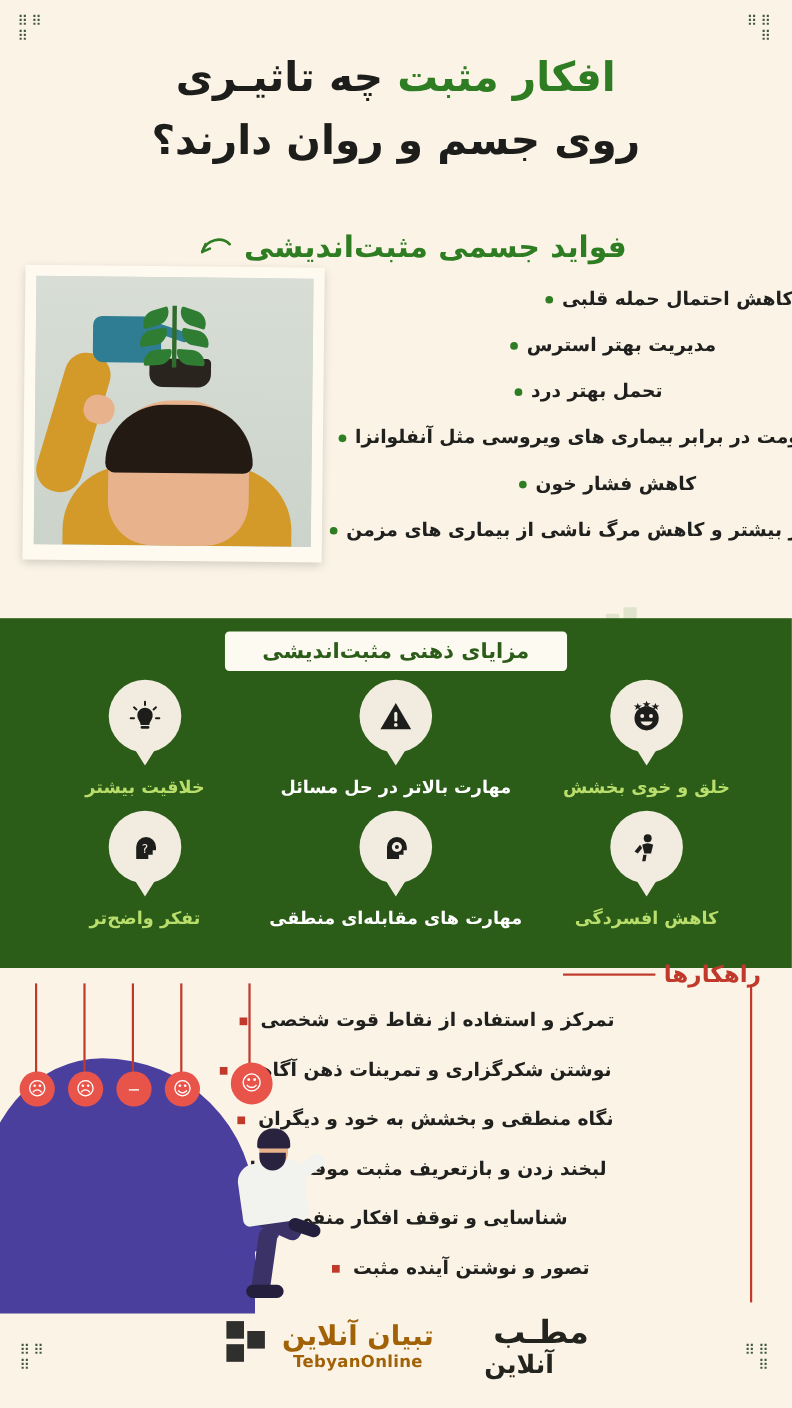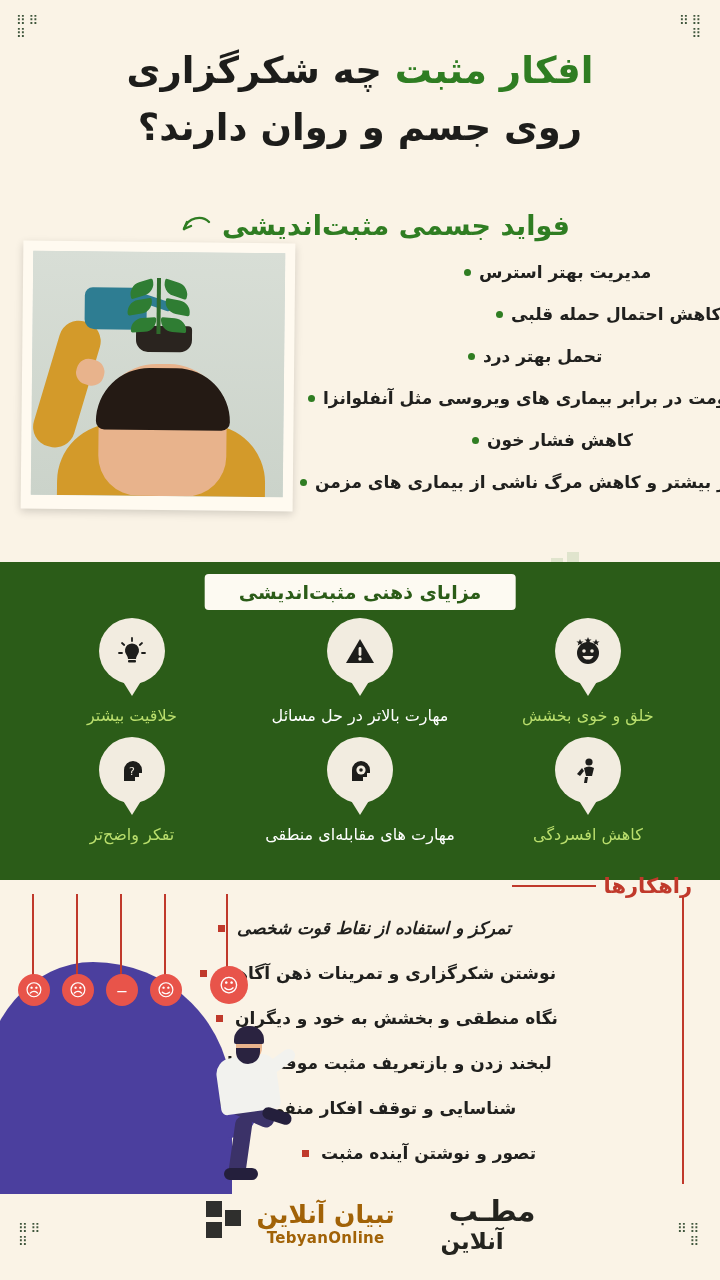--- a/index.html
+++ b/index.html
@@ -221,21 +221,21 @@
     content: ""; position: absolute; bottom: -12px; left: 50%;
     transform: translateX(-50%);
     width: 0; height: 0;
     border-left: 10px solid transparent;
     border-right: 10px solid transparent;
     border-top: 16px solid #f2ece0;
   }
   .benefit .label {
     margin-top: 22px;
     color: #ffffff;
-    font-size: 16px; font-weight: normal;
+    font-size: 16px; font-weight: bold;
     text-align: right;
     white-space: nowrap;
   }
   .label.green-txt { color: #b9de6c; }
 
   
   .sol-head {
     position: absolute; top: 874px; right: 28px;
     display: flex; align-items: center; gap: 8px;
     direction: rtl;
@@ -248,21 +248,21 @@
     width: 480px; direction: rtl; text-align: right;
   }
   .sol-item {
     display: flex; flex-direction: row-reverse; align-items: center;
     gap: 12px; margin-bottom: 25px;
     font-size: 17px; font-weight: bold; color: #20201e;
     justify-content: flex-start;
   }
   .sol-item .tick { width: 7px; height: 7px; background: #c0392b; flex: 0 0 auto; }
   .sol-item .txt { white-space: nowrap; }
-  .s1{ padding-left: 24px; font-style: italic;} .s2{ padding-left: 6px;} .s3{ padding-left: 22px;}
+  .s1{ padding-left: 24px;} .s2{ padding-left: 6px;} .s3{ padding-left: 22px;}
   .s4{ padding-left: 14px;} .s5{ padding-left: 54px;} .s6{ padding-left: 108px;}
   .sol-rail {
     position: absolute; top: 896px; right: 36px;
     width: 2px; height: 288px; background: #c0392b;
   }
 
   
   .illus { position: absolute; bottom: 86px; left: 0; width: 330px; height: 300px; }
   .head-silhouette {
     position: absolute; bottom: 0; left: -18px;
@@ -330,21 +330,21 @@
     <div class="cm-row">⠿⠿</div>
     <div class="cm-row">⠿</div>
   </div>
   <div class="corner-mark cm-br">
     <div class="cm-row">⠿⠿</div>
     <div class="cm-row">⠿</div>
   </div>
 
   <div class="title-block">
     <div class="title-line">
-      <span class="hl">افکار مثبت</span><span> چه شکرگزاری</span>
+      <span class="hl">افکار مثبت</span><span> چه تاثیـری</span>
     </div>
     <div class="title-line">روی جسم و روان دارند؟</div>
   </div>
 
   <div class="sec1-head">
     <span class="txt">فواید جسمی مثبت‌اندیشی</span>
     <span class="arrow-icon">
       <svg width="30" height="22" viewBox="0 0 30 22" aria-hidden="true">
         <path d="M2 16 C6 4, 20 2, 27 9" stroke="#2f7d22" stroke-width="2.4" fill="none" stroke-linecap="round"></path>
         <path d="M2 16 L9 13 M2 16 L5 9" stroke="#2f7d22" stroke-width="2.4" fill="none" stroke-linecap="round"></path>
@@ -367,27 +367,27 @@
       <div class="leaf l1"></div>
         <div class="leaf l2"></div>
       <div class="leaf l3"></div>
         <div class="leaf l4"></div>
       <div class="leaf l5"></div>
         <div class="leaf l6"></div>
     </div>
   </div>
 
   <div class="bullets">
+    <div class="bullet b1">
+      <span class="dot"></span>
+      <span class="txt">کاهش احتمال حمله قلبی</span>
+    </div>
     <div class="bullet b2">
       <span class="dot"></span>
       <span class="txt">مدیریت بهتر استرس</span>
-    </div>
-    <div class="bullet b1">
-      <span class="dot"></span>
-      <span class="txt">کاهش احتمال حمله قلبی</span>
     </div>
     <div class="bullet b3">
       <span class="dot"></span>
       <span class="txt">تحمل بهتر درد</span>
     </div>
     <div class="bullet b4">
       <span class="dot"></span>
       <span class="txt">مقاومت در برابر بیماری های ویروسی مثل آنفلوانزا</span>
     </div>
     <div class="bullet b5">

